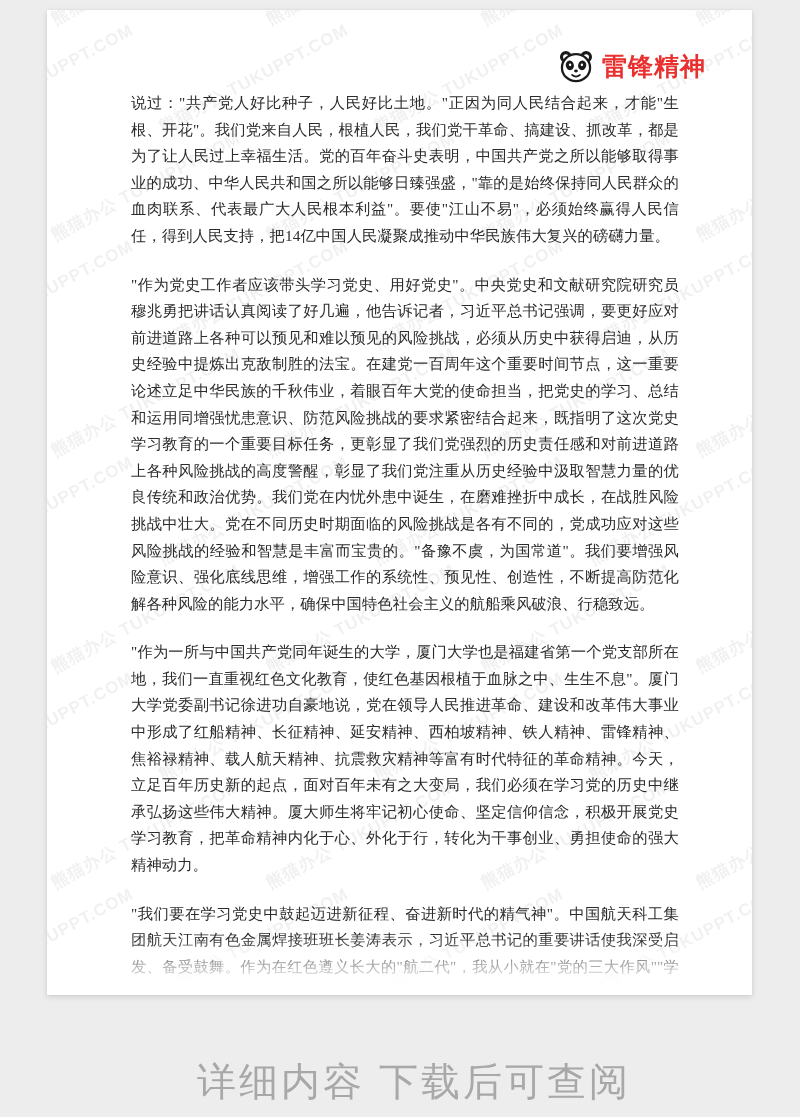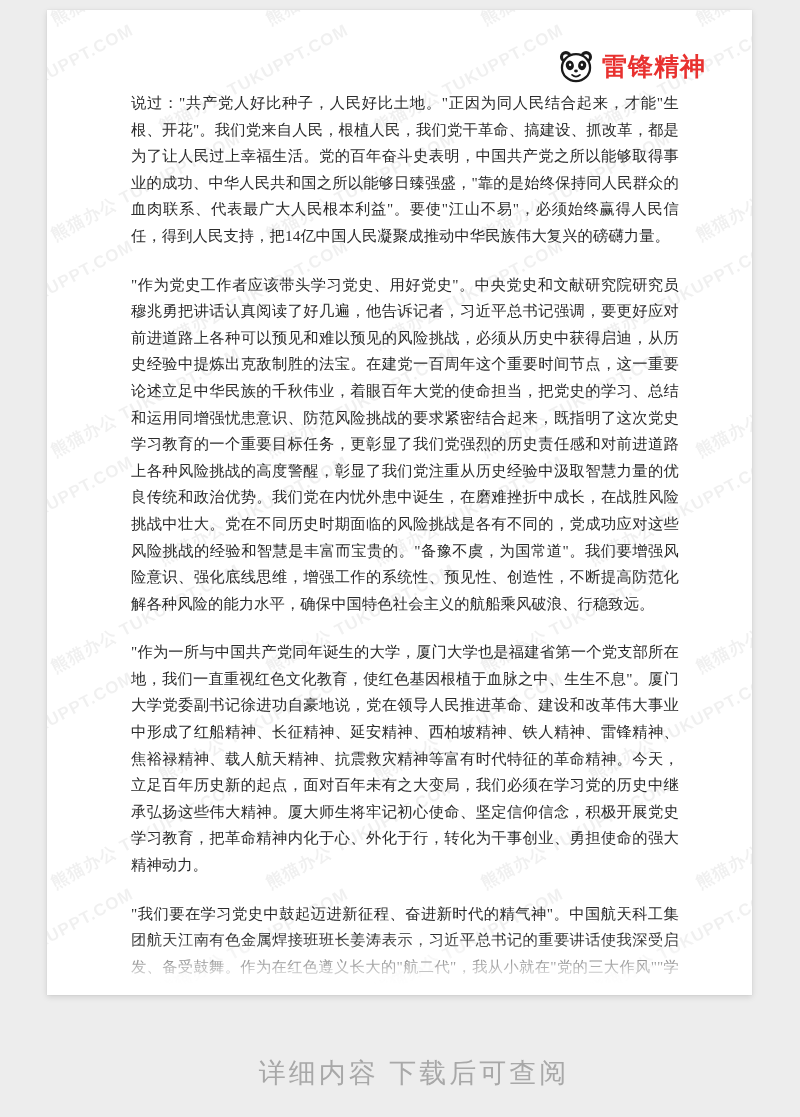--- a/index.html
+++ b/index.html
@@ -112,21 +112,21 @@
 
   
   #footer-note {
     position: absolute;
     left: 0;
     right: 0;
     top: 1055px;
     text-align: center;
     color: #a8a8a8;
     font-family: "Liberation Sans", "DejaVu Sans", sans-serif;
-    font-size: 27px;
+    font-size: 39px;
     letter-spacing: 3px;
     z-index: 2;
     margin-left: 28px;
   }
 </style>
 </head>
 <body>
 
 <div id="viewer">
 

